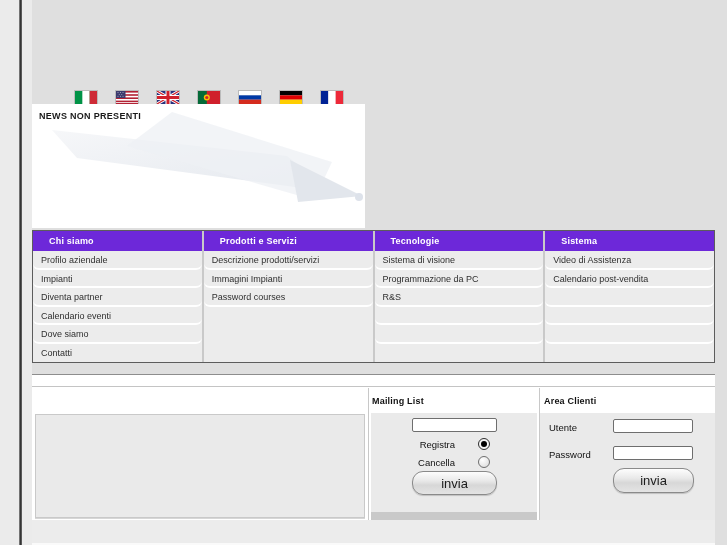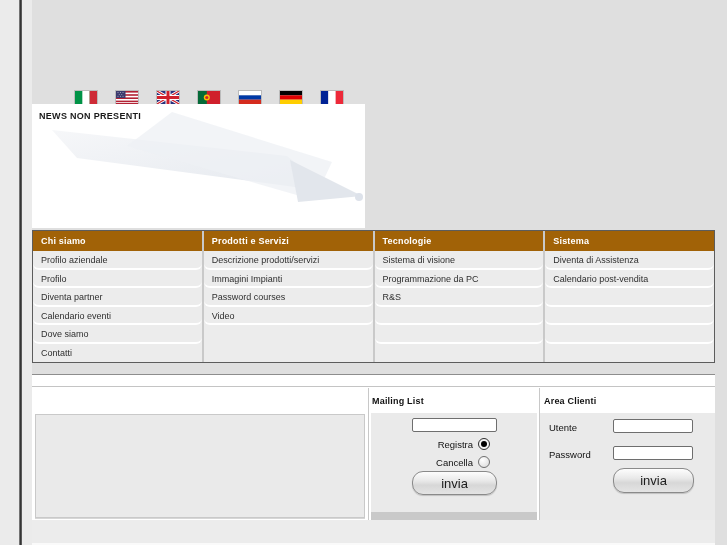--- a/index.html
+++ b/index.html
@@ -24,22 +24,22 @@
 
   
   .news-box { position:absolute; left:0; top:104px; width:333px; height:124px; background:#ffffff; overflow:hidden; }
   .pen-svg { position:absolute; left:0; top:0; width:333px; height:124px; }
   .news-msg { position:absolute; left:7px; top:7px; font-size:9px; font-weight:bold; color:#1a1a1a; letter-spacing:.3px; }
 
   
   .menu-table { position:absolute; left:0; top:230px; width:683px;
     border:1px solid #5c5c5c; background:#c9c9c9; display:flex; column-gap:2px; }
   .menu-col { flex:1; background:#ececec; }
-  .menu-head { height:20px; line-height:20px; background:#a16207; color:#ffffff;
-    font-size:9px; font-weight:bold; padding-left:8px; letter-spacing:.2px; }
+  .menu-head { height:20px; line-height:20px; background:#6d28d9; color:#ffffff;
+    font-size:9px; font-weight:bold; padding-left:16px; letter-spacing:.2px; }
   .menu-cell { height:18.5px; line-height:18.5px; border-bottom:2px solid #ffffff;
     font-size:9px; color:#2f2f2f; padding-left:8px; background:#ececec;
     white-space:nowrap; overflow:hidden;border-radius:6px; }
   .menu-cell.clickable { cursor:pointer; }
   .menu-col .menu-cell:last-child { border-bottom:none; }
 
   
   .white-band { position:absolute; left:0; top:374px; width:683px; height:13px;
     background:#ffffff; border-top:1px solid #8d8d8d; border-bottom:1px solid #c4c4c4; }
 
@@ -57,21 +57,21 @@
   .ac-panel { left:508px; top:413px; width:175px; height:107px; }
 
   .tf { position:absolute; background:#ffffff; border:1.5px solid #6e6e6e; border-radius:2px;
     font-size:10px; padding:0 3px; color:#111; outline:none; }
   .ml-input { left:41px; top:5px; width:85px; height:14px; }
   .ac-input { width:80px; height:14px; }
   .utente-input { left:73px; top:6px; }
   .password-input { left:73px; top:33px; }
 
   .radio-row { position:absolute; left:0; width:119px; height:14px;
-    display:flex; justify-content:flex-end; align-items:center; gap:5px; cursor:pointer; }
+    display:flex; justify-content:flex-end; align-items:center; gap:23px; cursor:pointer; }
   .row-registra { top:24px; } .row-cancella { top:42px; }
   .radio-label { font-size:9.5px; color:#111; }
   .radio { width:12px; height:12px; border-radius:50%; border:1px solid #6f6f6f;
     background:radial-gradient(circle at 35% 30%, #ffffff, #d8d8d8); cursor:pointer;
     display:flex; align-items:center; justify-content:center; }
   .radio.checked { border:1.5px solid #2e2e2e; background:#f4f4f4; }
   .radio.checked::after { content:""; width:6px; height:6px; border-radius:50%; background:#000; }
 
   .field-label { position:absolute; font-size:9.5px; color:#111; }
   .lbl-utente { left:9px; top:9px; }
@@ -183,46 +183,45 @@
         <polygon points="258,56 330,92 266,98" fill="#e2e6ec"></polygon>
         <circle cx="327" cy="93" r="4" fill="#dde2ea"></circle>
       </svg>
       <div class="news-msg">NEWS NON PRESENTI</div>
     </div>
 
     <div class="menu-table">
       <div class="menu-col">
         <div class="menu-head">Chi siamo</div>
         <div class="menu-cell clickable">Profilo aziendale</div>
-        <div class="menu-cell clickable">Profilo</div>
+        <div class="menu-cell clickable">Impianti</div>
         <div class="menu-cell clickable">Diventa partner</div>
         <div class="menu-cell clickable">Calendario eventi</div>
         <div class="menu-cell clickable">Dove siamo</div>
         <div class="menu-cell clickable">Contatti</div>
       </div>
       <div class="menu-col">
         <div class="menu-head">Prodotti e Servizi</div>
         <div class="menu-cell clickable">Descrizione prodotti/servizi</div>
         <div class="menu-cell clickable">Immagini Impianti</div>
         <div class="menu-cell clickable">Password courses</div>
-        <div class="menu-cell clickable">Video</div>
         <div class="menu-cell"></div>
       </div>
       <div class="menu-col">
         <div class="menu-head">Tecnologie</div>
         <div class="menu-cell clickable">Sistema di visione</div>
         <div class="menu-cell clickable">Programmazione da PC</div>
         <div class="menu-cell clickable">R&amp;S</div>
         <div class="menu-cell"></div>
         <div class="menu-cell"></div>
         <div class="menu-cell"></div>
       </div>
       <div class="menu-col">
         <div class="menu-head">Sistema</div>
-        <div class="menu-cell clickable">Diventa di Assistenza</div>
+        <div class="menu-cell clickable">Video di Assistenza</div>
         <div class="menu-cell clickable">Calendario post-vendita</div>
         <div class="menu-cell"></div>
         <div class="menu-cell"></div>
         <div class="menu-cell"></div>
         <div class="menu-cell"></div>
       </div>
     </div>
 
     <div class="white-band"></div>
 

